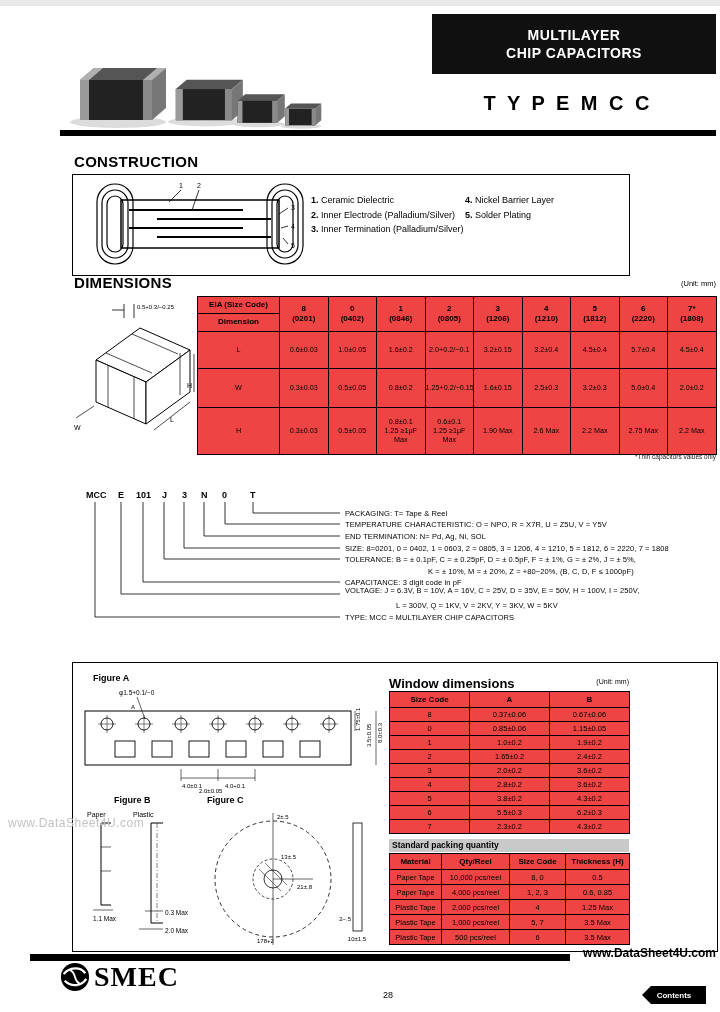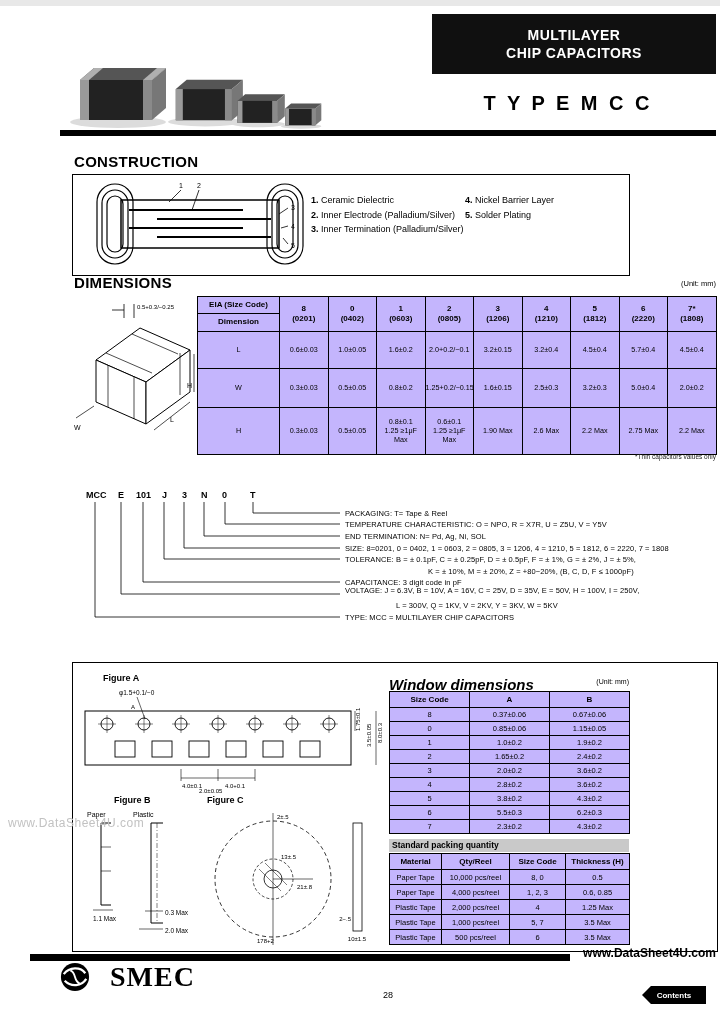--- a/index.html
+++ b/index.html
@@ -20,21 +20,21 @@
   #h-taping{left:74px;top:629px;}
   
   .cons-box{position:absolute;left:72px;top:168px;width:556px;height:100px;border:1.5px solid #000;}
   .cons-svg{position:absolute;left:22px;top:5px;width:210px;height:88px;}
   .legend{position:absolute;top:18px;font-size:9px;line-height:14.5px;white-space:nowrap;}
   .leg1{left:238px;} .leg2{left:392px;}
   .ln{font-weight:bold;}
   
   .unit1{position:absolute;left:560px;top:273px;width:156px;text-align:right;font-size:7.5px;}
   .dimfig{position:absolute;left:68px;top:290px;width:128px;height:150px;}
-  table.tbl{border-collapse:collapse;background:#c4b5fd;border:1.5px solid #000;table-layout:fixed;}
+  table.tbl{border-collapse:collapse;background:#ef4444;border:1.5px solid #000;table-layout:fixed;}
   table.tbl th,table.tbl td{border:1px solid #000;text-align:center;vertical-align:middle;padding:0;}
   #dimtbl{position:absolute;left:197px;top:290px;width:519px;font-size:7.2px;line-height:1.3;}
   #dimtbl col.c0{width:82px;} #dimtbl col.cn{width:48.5px;}
   #dimtbl th{font-weight:bold;font-size:8px;line-height:1.3;}
   #dimtbl .ct{border-bottom:1px solid #000;padding:3px 0;}
   #dimtbl .cb{padding:3px 0;}
   #dimtbl td{white-space:pre-line;}
   #dimtbl tbody tr:nth-child(1) td{height:36px;}
   #dimtbl tbody tr:nth-child(2) td{height:38px;}
   #dimtbl tbody tr:nth-child(3) td{height:46px;}
@@ -43,41 +43,41 @@
   .oc{position:absolute;top:484px;font-size:9px;font-weight:bold;white-space:nowrap;}
   .oc1{left:86px;}.oc2{left:118px;}.oc3{left:136px;}.oc4{left:162px;}
   .oc5{left:182px;}.oc6{left:201px;}.oc7{left:222px;}.oc8{left:250px;}
   .ord-svg{position:absolute;left:60px;top:480px;width:656px;height:145px;}
   .ol{position:absolute;left:345px;font-size:7.5px;white-space:nowrap;letter-spacing:.1px;}
   .ol1{top:503px;}.ol2{top:514px;}.ol3{top:526px;}.ol4{top:538px;}.ol5{top:549px;}
   .ol6{top:561px;left:428px;}.ol7{top:572px;}.ol8{top:580px;}.ol9{top:595px;left:396px;}.ol10{top:607px;}
   
   .tape-box{position:absolute;left:72px;top:656px;width:644px;height:288px;border:1px solid #000;}
   .figlab{position:absolute;font-size:9px;font-weight:bold;white-space:nowrap;}
-  #figa-lab{left:14px;top:10px;padding-left:16px;} #figb-lab{left:14px;top:132px;padding-left:27px;} #figc-lab{left:134px;top:132px;}
+  #figa-lab{left:4px;top:10px;padding-left:16px;} #figb-lab{left:14px;top:132px;padding-left:27px;} #figc-lab{left:134px;top:132px;}
   .figa-svg{position:absolute;left:6px;top:22px;width:310px;height:108px;}
   .figb-svg{position:absolute;left:8px;top:144px;width:125px;height:138px;}
   .figc-svg{position:absolute;left:130px;top:144px;width:178px;height:138px;}
-  .win-title{position:absolute;left:316px;top:13px;font-size:15px;font-weight:bold;font-style:italic;}
+  .win-title{position:absolute;left:316px;top:13px;font-size:13px;font-weight:bold;}
   .win-unit{position:absolute;left:470px;top:15px;width:86px;text-align:right;font-size:7px;}
   #wintbl{position:absolute;left:316px;top:28px;width:240px;font-size:7.5px;}
   #wintbl th{height:15px;font-size:8px;font-weight:bold;}
   #wintbl td{height:13px;}
   #wintbl col{width:80px;}
   .pack-title{position:absolute;left:316px;top:176px;width:240px;height:13px;background:#c9c9c9;
               font-size:8.5px;font-weight:bold;line-height:13px;padding-left:3px;box-sizing:border-box;}
   #packtbl{position:absolute;left:316px;top:190px;width:240px;font-size:7.5px;}
   #packtbl th{height:15px;font-size:8px;font-weight:bold;}
   #packtbl td{height:14px;}
   #packtbl col.p1{width:52px;}#packtbl col.p2{width:68px;}#packtbl col.p3{width:56px;}#packtbl col.p4{width:64px;}
   
   .side-wm{position:absolute;left:8px;top:810px;font-size:12px;color:#c2c2c2;letter-spacing:.5px;z-index:5;}
   .foot-bar{position:absolute;left:30px;top:948px;width:540px;height:7px;background:#000;}
   .foot-wm{position:absolute;left:560px;top:940px;width:156px;text-align:right;font-weight:bold;font-size:12px;}
-  .smec{position:absolute;left:60px;top:956px;display:flex;align-items:center;gap:20px;}
+  .smec{position:absolute;left:60px;top:956px;display:flex;align-items:center;gap:4px;}
   .smec-text{font-family:"Liberation Serif",serif;font-weight:bold;font-size:28px;letter-spacing:1px;line-height:30px;}
   .contact{position:absolute;left:60px;top:962px;width:656px;text-align:center;font-size:9.5px;}
   .pageno{position:absolute;left:60px;top:984px;width:656px;text-align:center;font-size:9px;}
   .contents{position:absolute;left:642px;top:980px;width:64px;height:18px;background:#000;color:#fff;
             font-size:8px;font-weight:bold;display:flex;align-items:center;justify-content:center;
             clip-path:polygon(0 50%,14% 0,100% 0,100% 100%,14% 100%);cursor:pointer;text-align:right;}
   svg text{font-family:"Liberation Sans",sans-serif;}
 </style>
 </head>
 <body>
@@ -212,21 +212,21 @@
         <th>
             <div>8</div>
             <div>(0201)</div>
           </th>
         <th>
             <div>0</div>
             <div>(0402)</div>
           </th>
         <th>
             <div>1</div>
-            <div>(0603)</div>
+            <div>(0846)</div>
           </th>
         <th>
             <div>2</div>
             <div>(0805)</div>
           </th>
         <th>
             <div>3</div>
             <div>(1206)</div>
           </th>
         <th>

